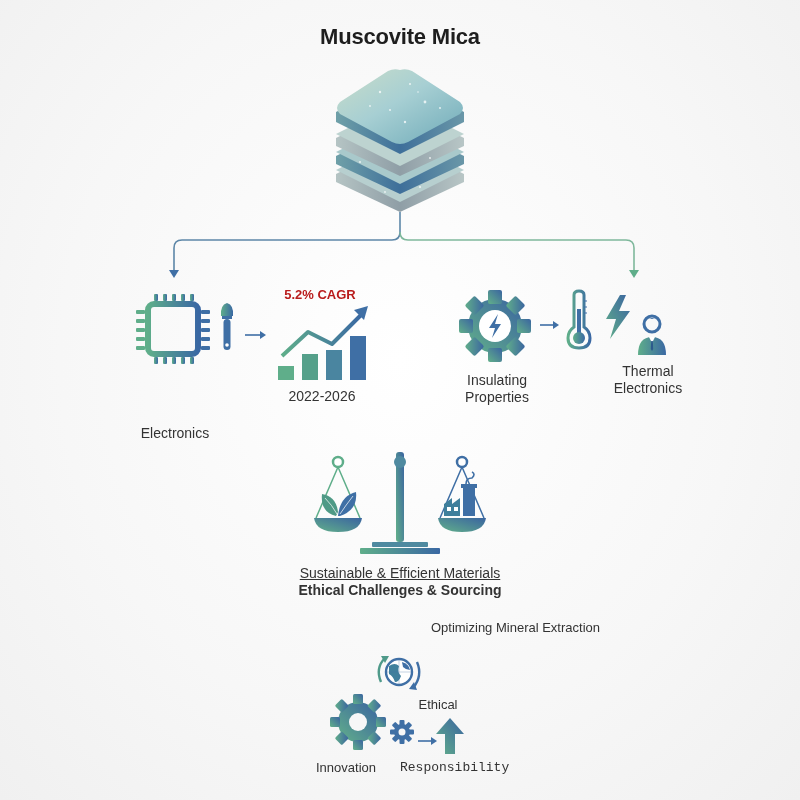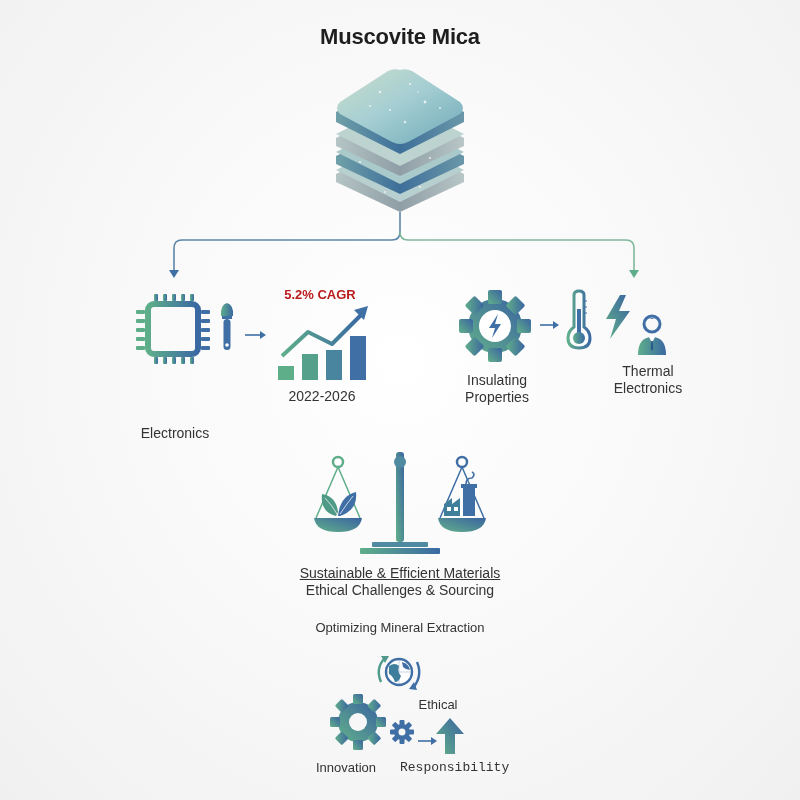--- a/index.html
+++ b/index.html
@@ -245,22 +245,22 @@
     <rect x="137" y="57" width="4" height="4" fill="#fff"></rect>
     <rect x="144" y="57" width="4" height="4" fill="#fff"></rect>
     <rect x="153" y="36" width="12" height="30" fill="#3f6fa5"></rect>
     <rect x="151" y="34" width="16" height="4" fill="#3f6fa5"></rect>
     <path d="M156 34 Q156 28 162 28 Q166 24 162 22" stroke="#3f6fa5" stroke-width="1.6" fill="none"></path>
   </g>
 </svg>
 
 
 <div class="abs label" style="left:200px; top:565px; width:400px;text-decoration:underline;">Sustainable &amp; Efficient Materials</div>
-<div class="abs label" style="left:200px; top:582px; width:400px;">Ethical Challenges &amp; Sourcing</div>
-<div class="abs label" style="left:200px; top:619px; width:400px; font-size:13px;">Optimizing Mineral Extraction</div>
+<div class="abs label" style="left:200px; top:582px; width:400px;font-weight:bold;">Ethical Challenges &amp; Sourcing</div>
+<div class="abs label" style="left:200px; top:619px; width:400px; font-size:13px;text-align:right;">Optimizing Mineral Extraction</div>
 
 
 <svg style="left:373px; top:648px;" width="52" height="48" viewBox="0 0 52 48">
   <path d="M8 34 Q2 20 12 10" stroke="#4f9a8a" stroke-width="2.4" fill="none"></path>
   <path d="M8 8 L16 8 L12 15 Z" fill="#4f9a8a"></path>
   <path d="M44 14 Q50 28 40 40" stroke="#3f6fa5" stroke-width="2.4" fill="none"></path>
   <path d="M44 42 L36 41 L41 34 Z" fill="#3f6fa5"></path>
   <circle cx="26" cy="24" r="13" fill="#ffffff" stroke="#3f6fa5" stroke-width="2.4"></circle>
   <path d="M16 18 Q22 14 26 18 Q24 24 28 28 Q26 34 22 34 Q20 28 16 26 Z" fill="#3f7f9c"></path>
   <path d="M29 14 Q36 16 37 22 Q33 22 30 19 Z" fill="#3f6fa5"></path>

